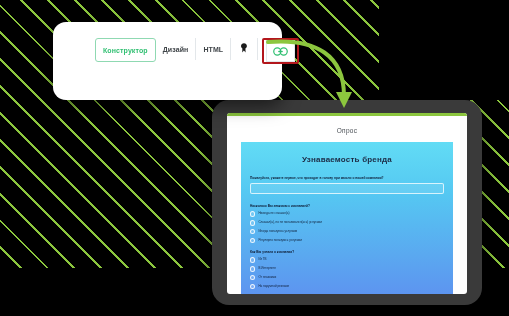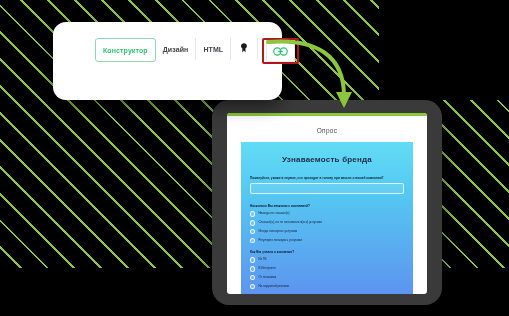--- a/index.html
+++ b/index.html
@@ -67,21 +67,21 @@
     width:27px;height:20px;border:1px solid #e3e7ea;background:#fff;
     display:flex;align-items:center;justify-content:center;
   }
   .link-glyph{display:block;}
 
   
   .arrow-svg{position:absolute;left:262px;top:34px;z-index:6;overflow:visible;}
 
   
   .device{
-    position:absolute;left:212px;top:100px;width:230px;height:205px;
+    position:absolute;left:212px;top:100px;width:270px;height:205px;
     background:#3a3a3a;border-radius:17px;
     box-shadow:0 7px 20px rgba(0,0,0,.6);
     z-index:4;
   }
   .screen{
     position:absolute;left:15px;top:13px;right:15px;bottom:11px;
     background:#ffffff;border-radius:3px;overflow:hidden;
   }
   .screen-topbar{height:3px;background:#8cc63e;}
   .survey-header{

